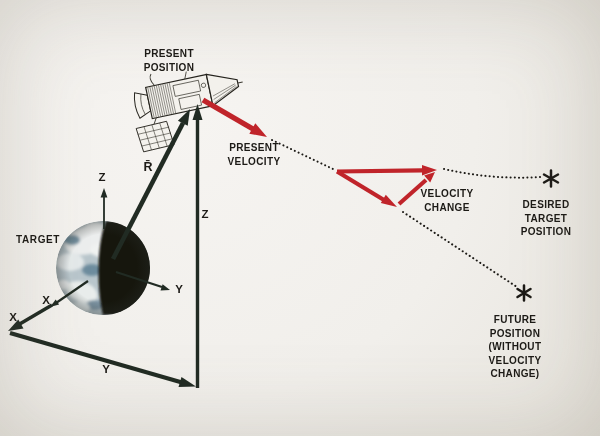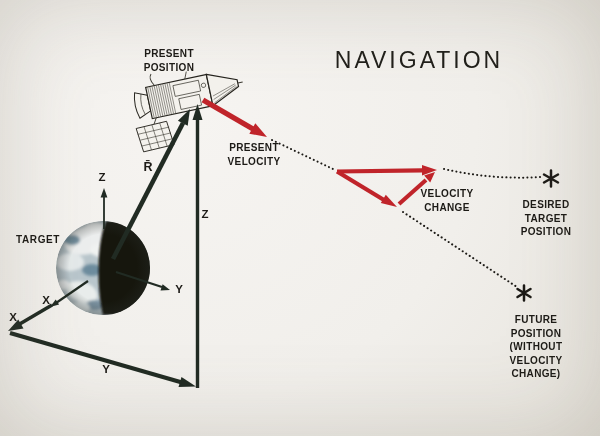--- a/index.html
+++ b/index.html
@@ -152,36 +152,35 @@
     </g>
 
     <g class="ast">
       <path d="M551,170.5 V186.5 M544,174.5 L558,182.5 M558,174.5 L544,182.5"></path>
     </g>
     <g class="ast">
       <path d="M524,285.5 V300.5 M517.5,289 L530.5,297 M530.5,289 L517.5,297"></path>
     </g>
   </svg>
 
-  <div class="lbl title" style="left:419px;top:49px;">NAVIGATION</div>
 
   <div class="lbl" style="left:169px;top:47px;">PRESENT
 POSITION</div>
 
   <div class="lbl" style="left:254px;top:141px;">PRESENT
 VELOCITY</div>
 
   <div class="lbl" style="left:447px;top:187px;">VELOCITY
 CHANGE</div>
 
   <div class="lbl" style="left:546px;top:198px;">DESIRED
 TARGET
 POSITION</div>
 
-  <div class="lbl" style="left:516px;top:313px;margin-left:20px;">FUTURE POSITION
+  <div class="lbl" style="left:495px;top:313px;margin-left:20px;">FUTURE POSITION
 (WITHOUT VELOCITY
 CHANGE)</div>
 
   <div class="lbl" style="left:38px;top:233px;letter-spacing:.6px;">TARGET</div>
 
   <div class="lbl axis" style="left:148px;top:159px;font-size:12.5px;">R̄</div>
   <div class="lbl axis" style="left:102px;top:170px;">Z</div>
   <div class="lbl axis" style="left:205px;top:207px;">Z</div>
   <div class="lbl axis" style="left:46px;top:293px;">X</div>
   <div class="lbl axis" style="left:13px;top:310px;">X</div>

